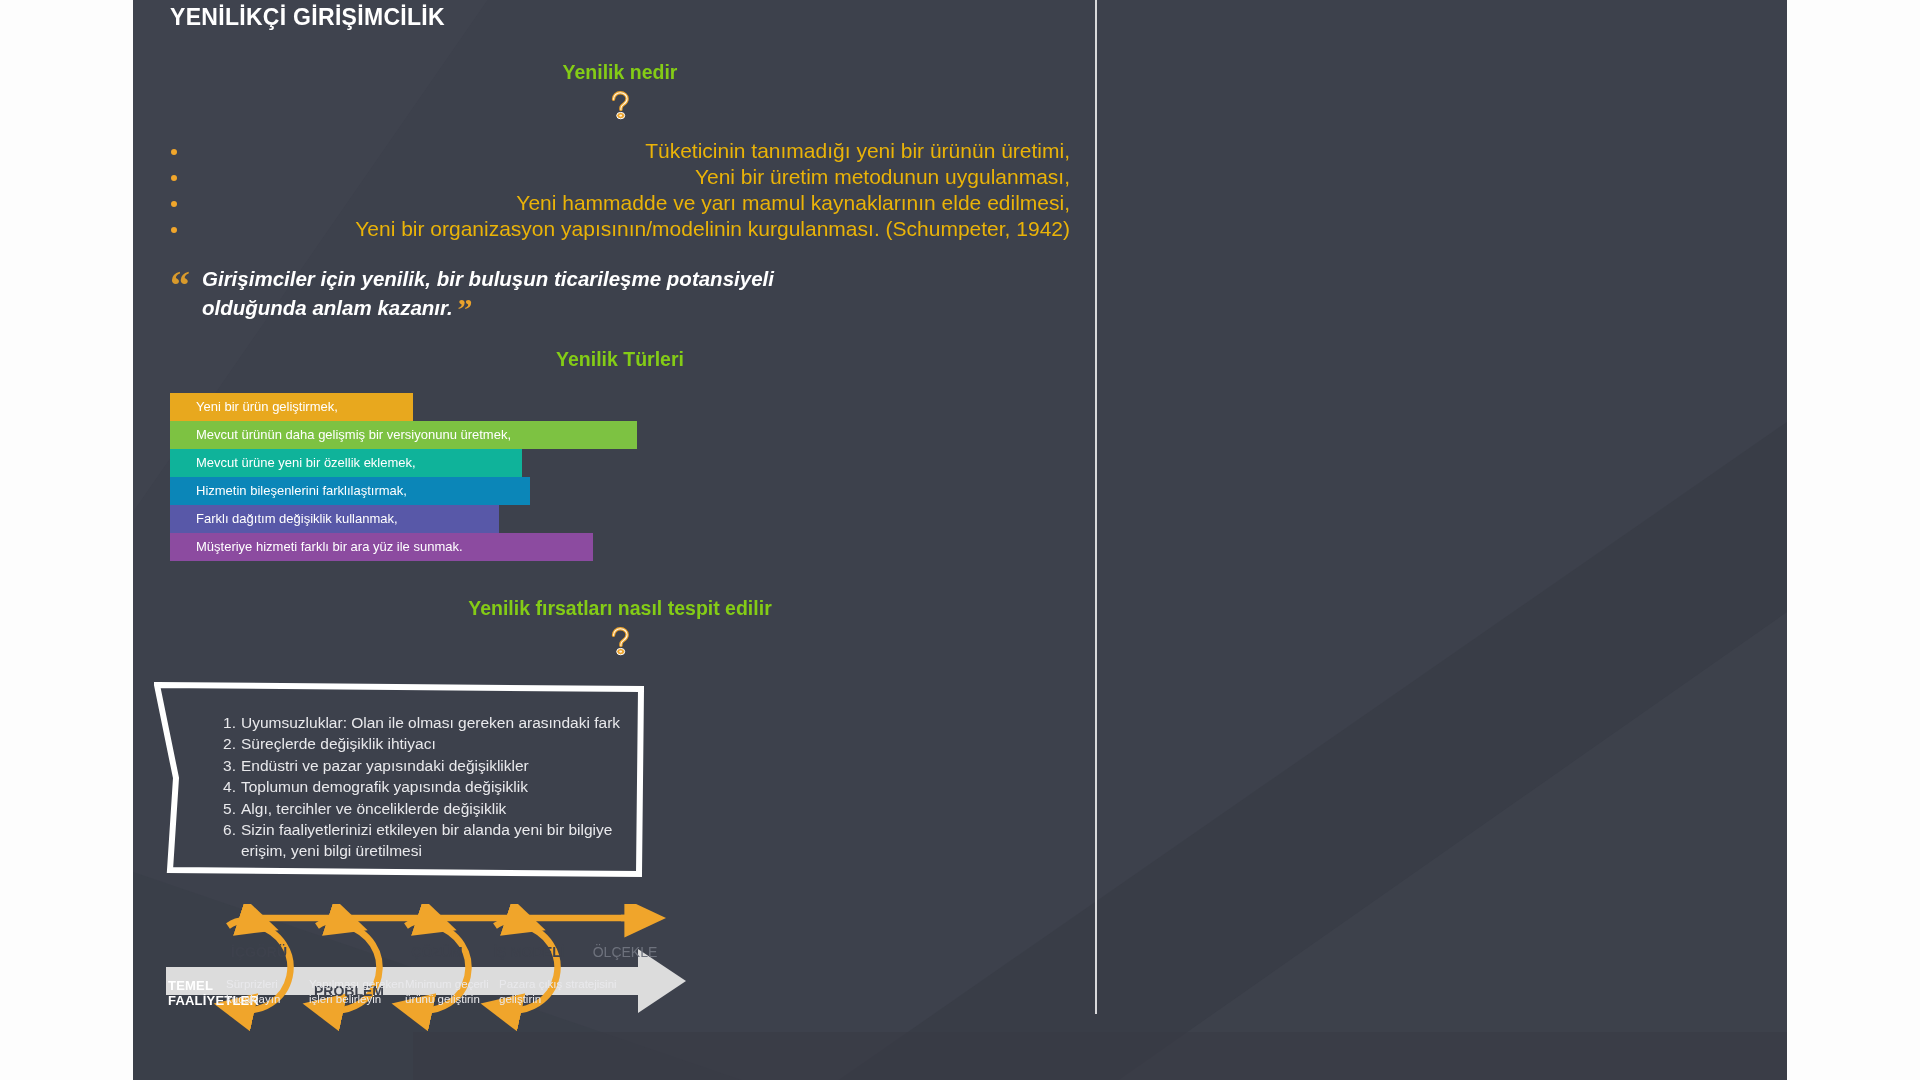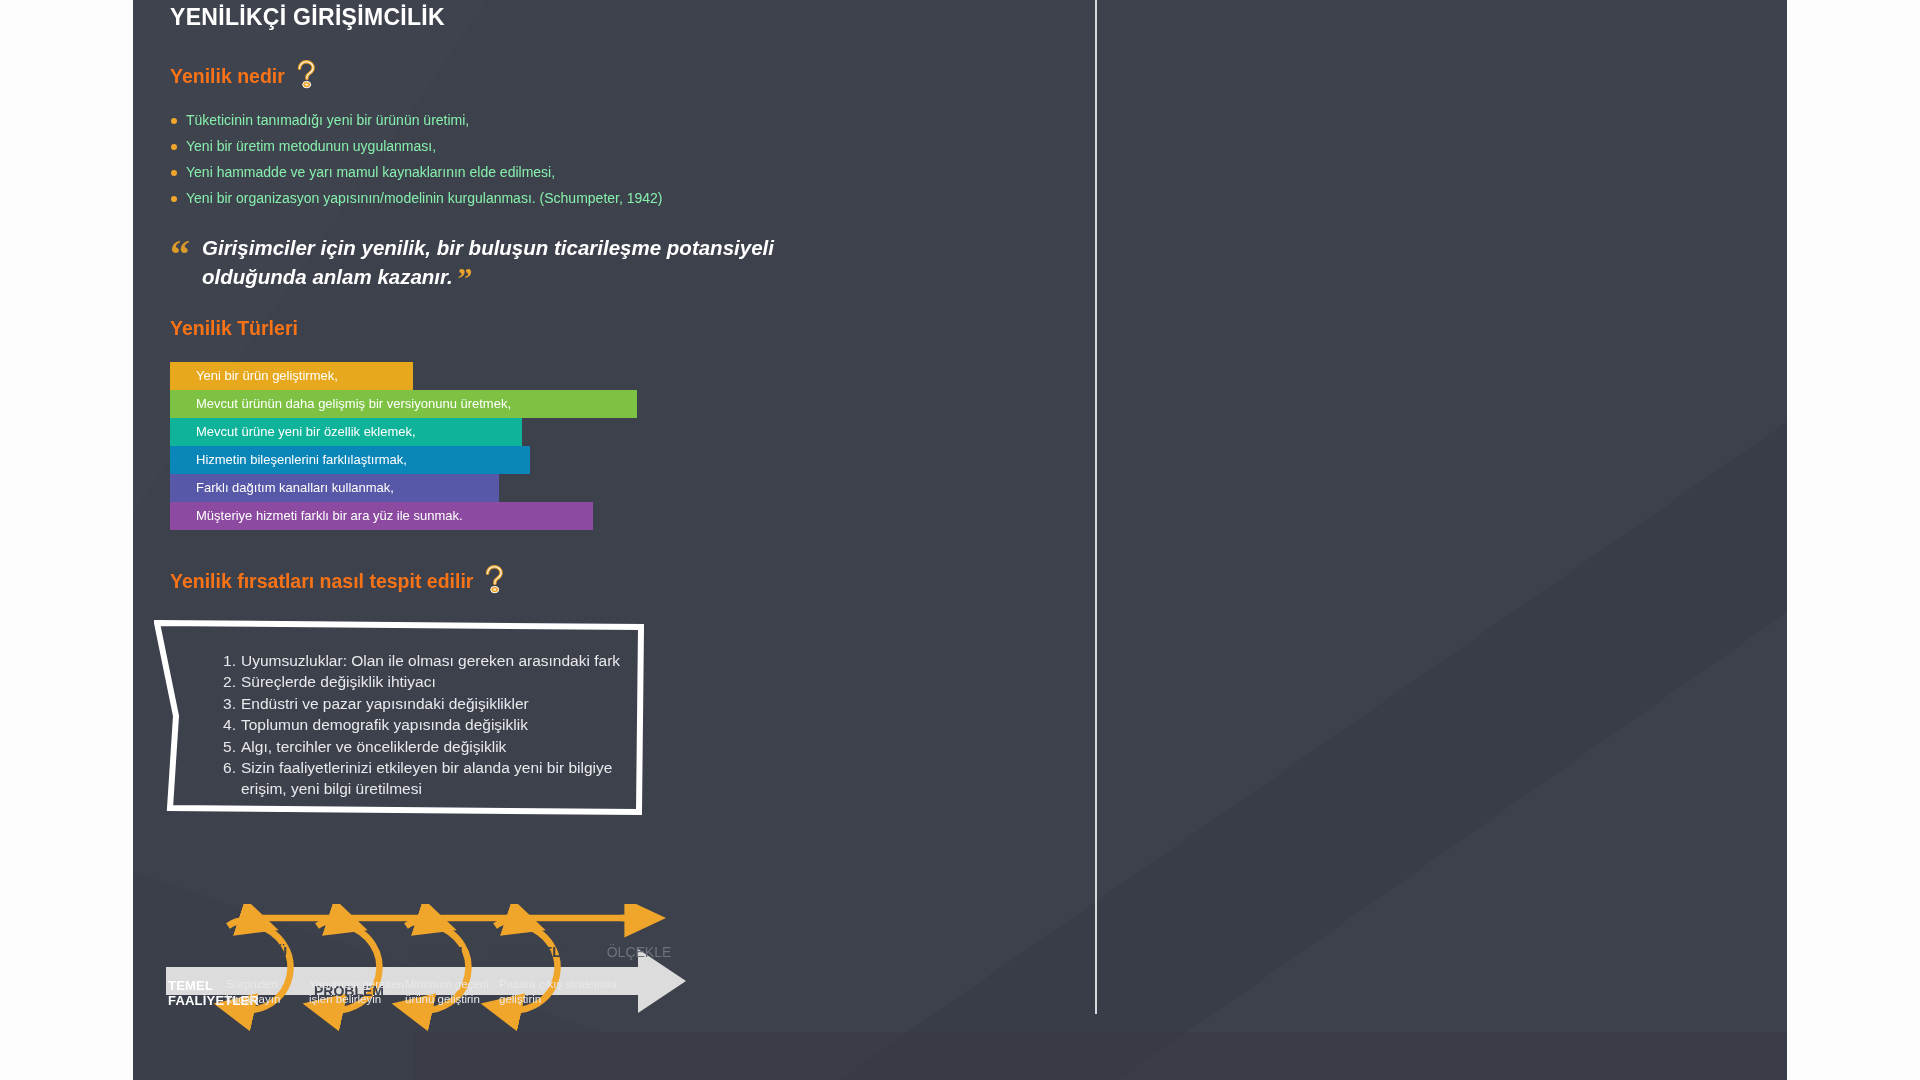--- a/index.html
+++ b/index.html
@@ -38,42 +38,44 @@
   .slide-title {
     color: #ffffff;
     font-size: 23px;
     font-weight: bold;
     letter-spacing: .3px;
     margin: 0 0 30px 0;
     white-space: nowrap;
   }
 
   .sec-head {
-    color: #f97316;
+    color: #84cc16;
     font-size: 19.5px;
     font-weight: bold;
     margin: 0 0 16px 0;
     display: flex;
     align-items: center;
     gap: 8px;
     white-space: nowrap;
+    flex-direction: column;
   }
 
   
   .qmark { display:inline-block; width: 26px; height: 30px; position: relative; top: -2px; }
 
   
   ul.bullets { list-style: none; margin: 0 0 0 0; padding: 0; }
   ul.bullets li {
     position: relative;
-    color: #86efac;
-    font-size: 14px;
+    color: #eab308;
+    font-size: 21px;
     line-height: 26px;
     padding-left: 16px;
     white-space: nowrap;
+    text-align: right;
   }
   ul.bullets li::before {
     content: "";
     position: absolute;
     left: 1px; top: 11px;
     width: 6px; height: 6px;
     border-radius: 50%;
     background: #f1a62b;
   }
 
@@ -245,21 +247,21 @@
         <div class="bar-row">
           <span class="bar" style="background: rgb(125, 194, 66); width: 434px;">Mevcut ürünün daha gelişmiş bir versiyonunu üretmek,</span>
         </div>
         <div class="bar-row">
           <span class="bar" style="background: rgb(15, 179, 154); width: 319px;">Mevcut ürüne yeni bir özellik eklemek,</span>
         </div>
         <div class="bar-row">
           <span class="bar" style="background: rgb(11, 134, 184); width: 327px;">Hizmetin bileşenlerini farklılaştırmak,</span>
         </div>
         <div class="bar-row">
-          <span class="bar" style="background: rgb(88, 88, 168); width: 296px;">Farklı dağıtım kanalları kullanmak,</span>
+          <span class="bar" style="background: rgb(88, 88, 168); width: 296px;">Farklı dağıtım değişiklik kullanmak,</span>
         </div>
         <div class="bar-row">
           <span class="bar" style="background: rgb(140, 75, 160); width: 390px;">Müşteriye hizmeti farklı bir ara yüz ile sunmak.</span>
         </div>
       </div>
 
       <div class="sec-head" style="margin-top:36px;">
         <span>Yenilik fırsatları nasıl tespit edilir</span>
         <span class="qmark">
           <svg width="26" height="30" viewBox="0 0 26 30">
@@ -317,21 +319,21 @@
 
       <div class="proc-label">
         <div>TEMEL</div>
         <div>FAALİYETLER</div>
       </div>
 
       <div class="stage-name" style="left:58px;width:70px;">İÇGÖRÜ</div>
       <div class="stage-name" style="left:143px;width:80px;margin-top:39px;">PROBLEM</div>
       <div class="stage-name" style="left:236px;width:70px;">ÇÖZÜM</div>
       <div class="stage-name" style="left:318px;width:90px;">İŞ MODELİ</div>
-      <div class="stage-name scale" style="left:428px;width:90px;">ÖLÇEKLE</div>
+      <div class="stage-name scale" style="left:414px;width:90px;">ÖLÇEKLE</div>
 
       <div class="stage-desc" style="left:60px;">
         <div>Sürprizleri</div>
         <div>kucaklayın</div>
       </div>
       <div class="stage-desc" style="left:143px;">
         <div>Yapılması gereken</div>
         <div>işleri belirleyin</div>
       </div>
       <div class="stage-desc" style="left:239px;">

